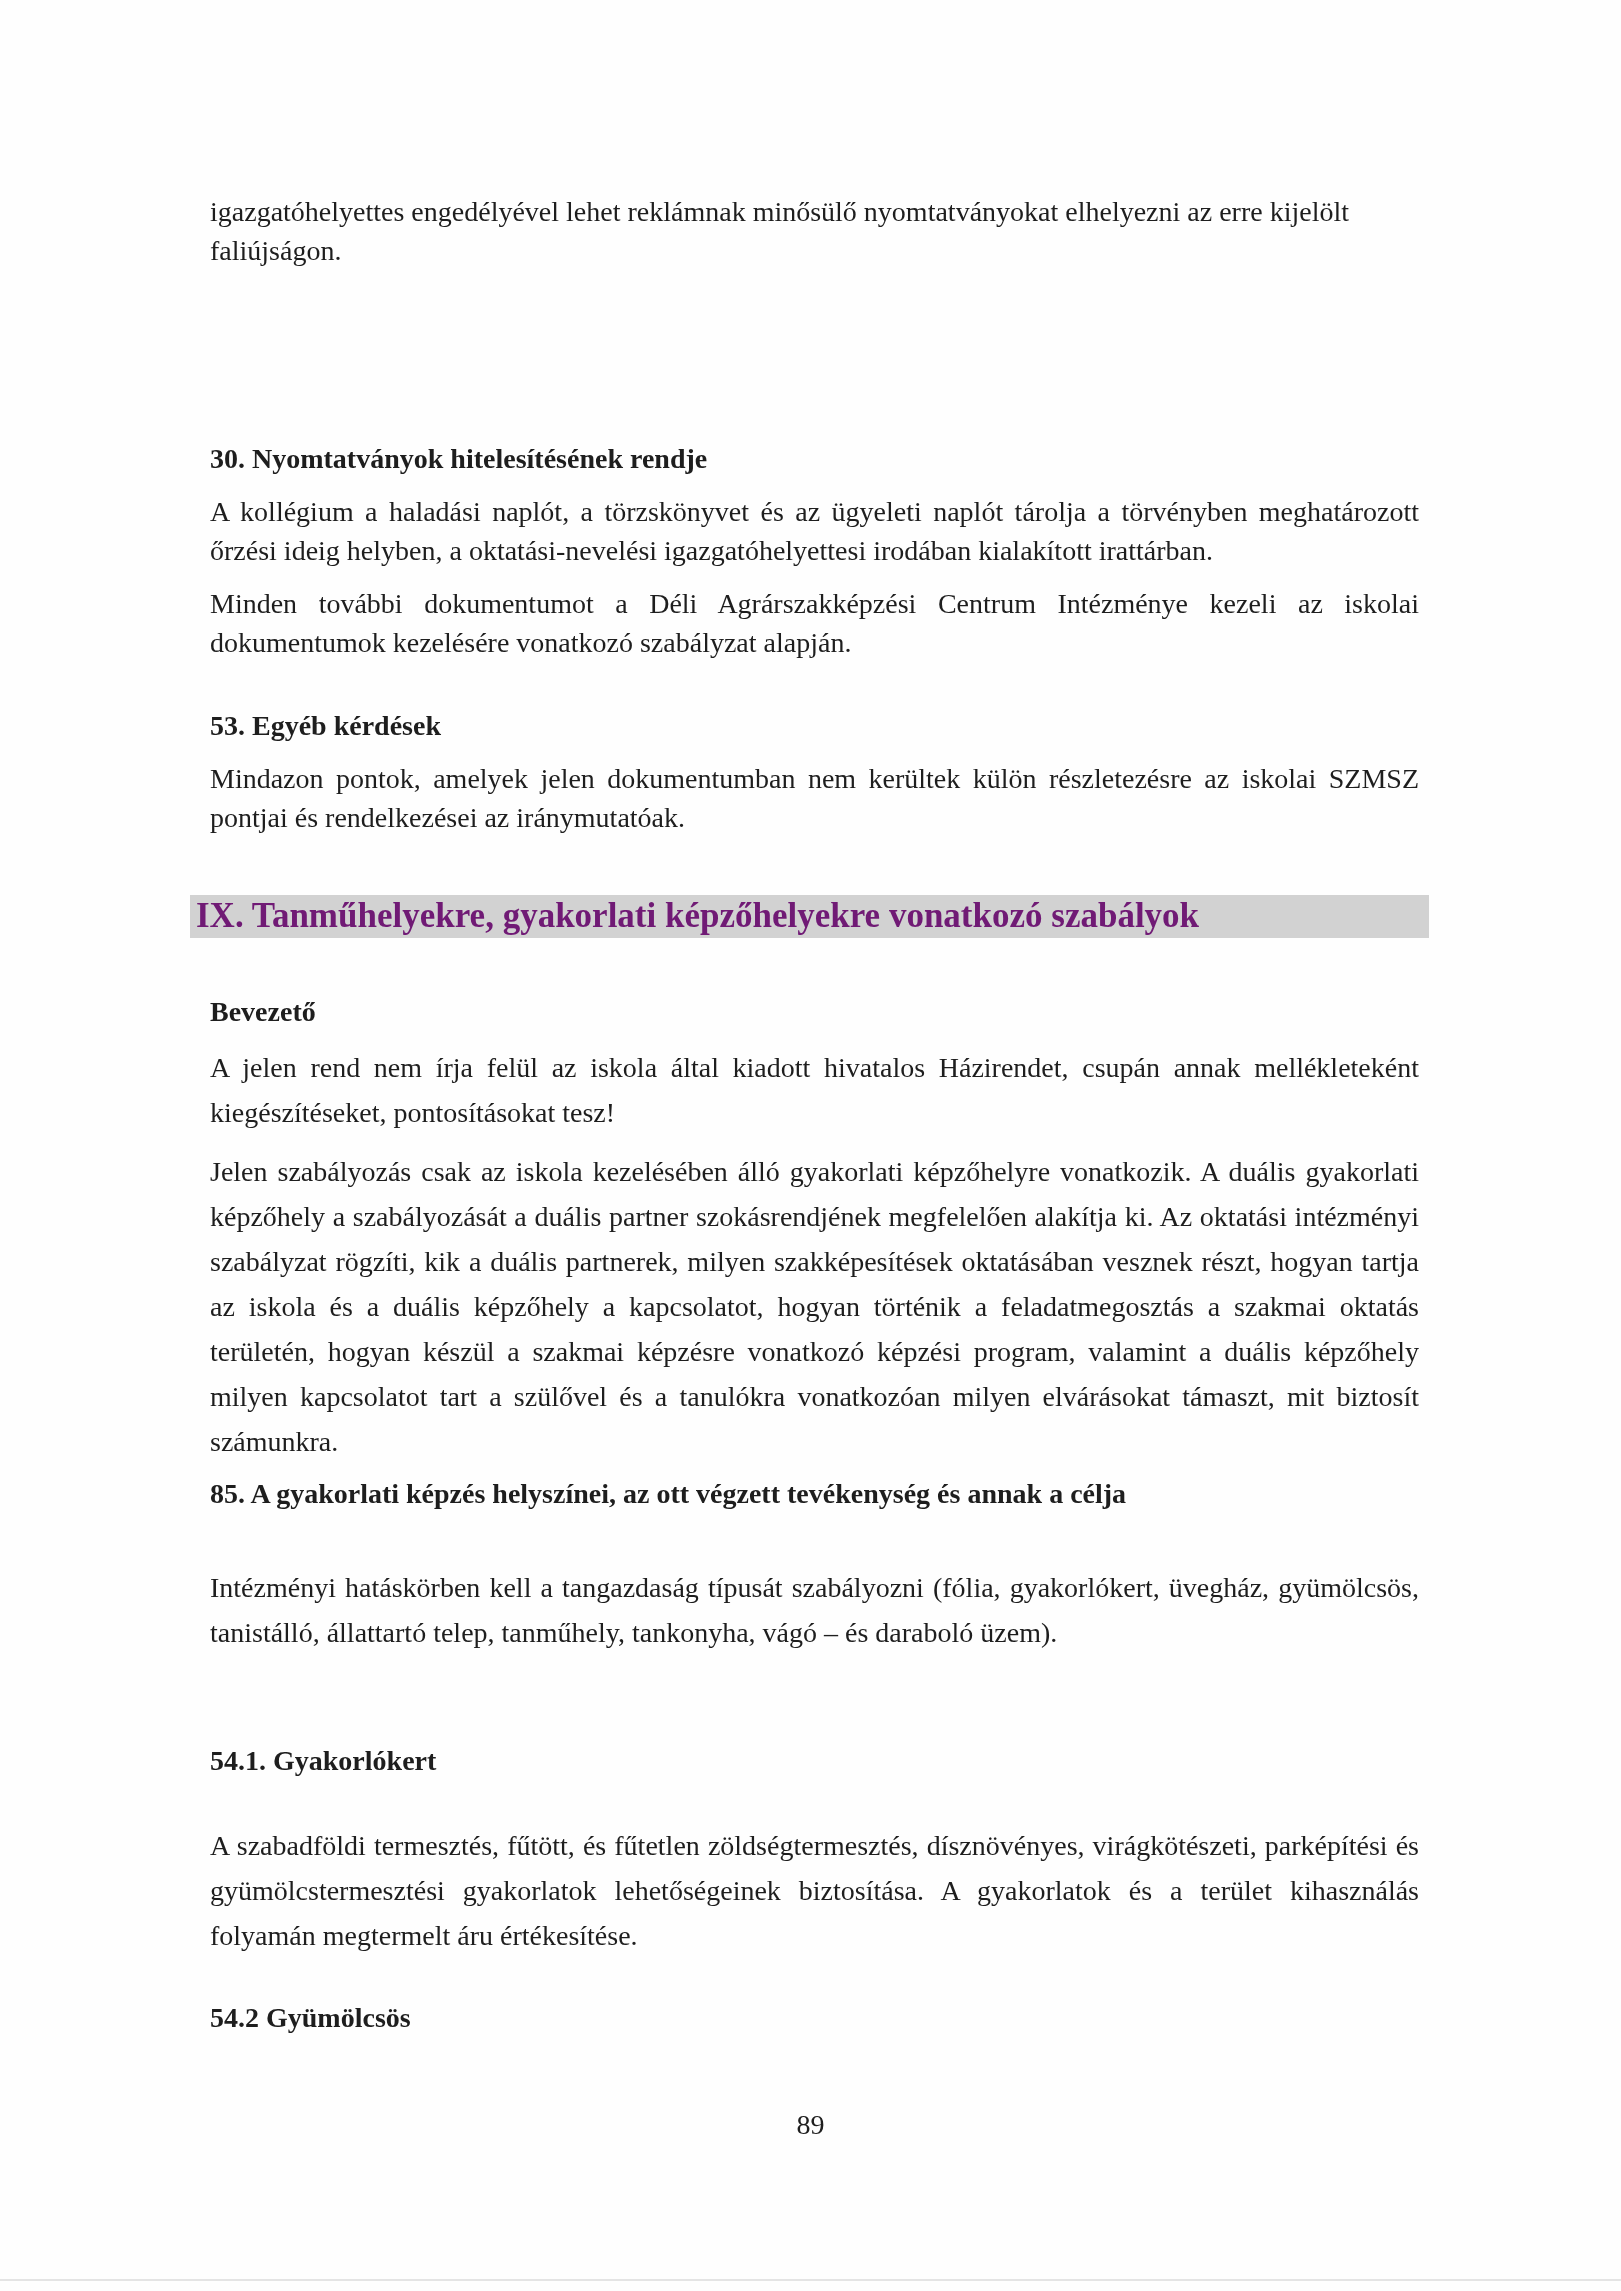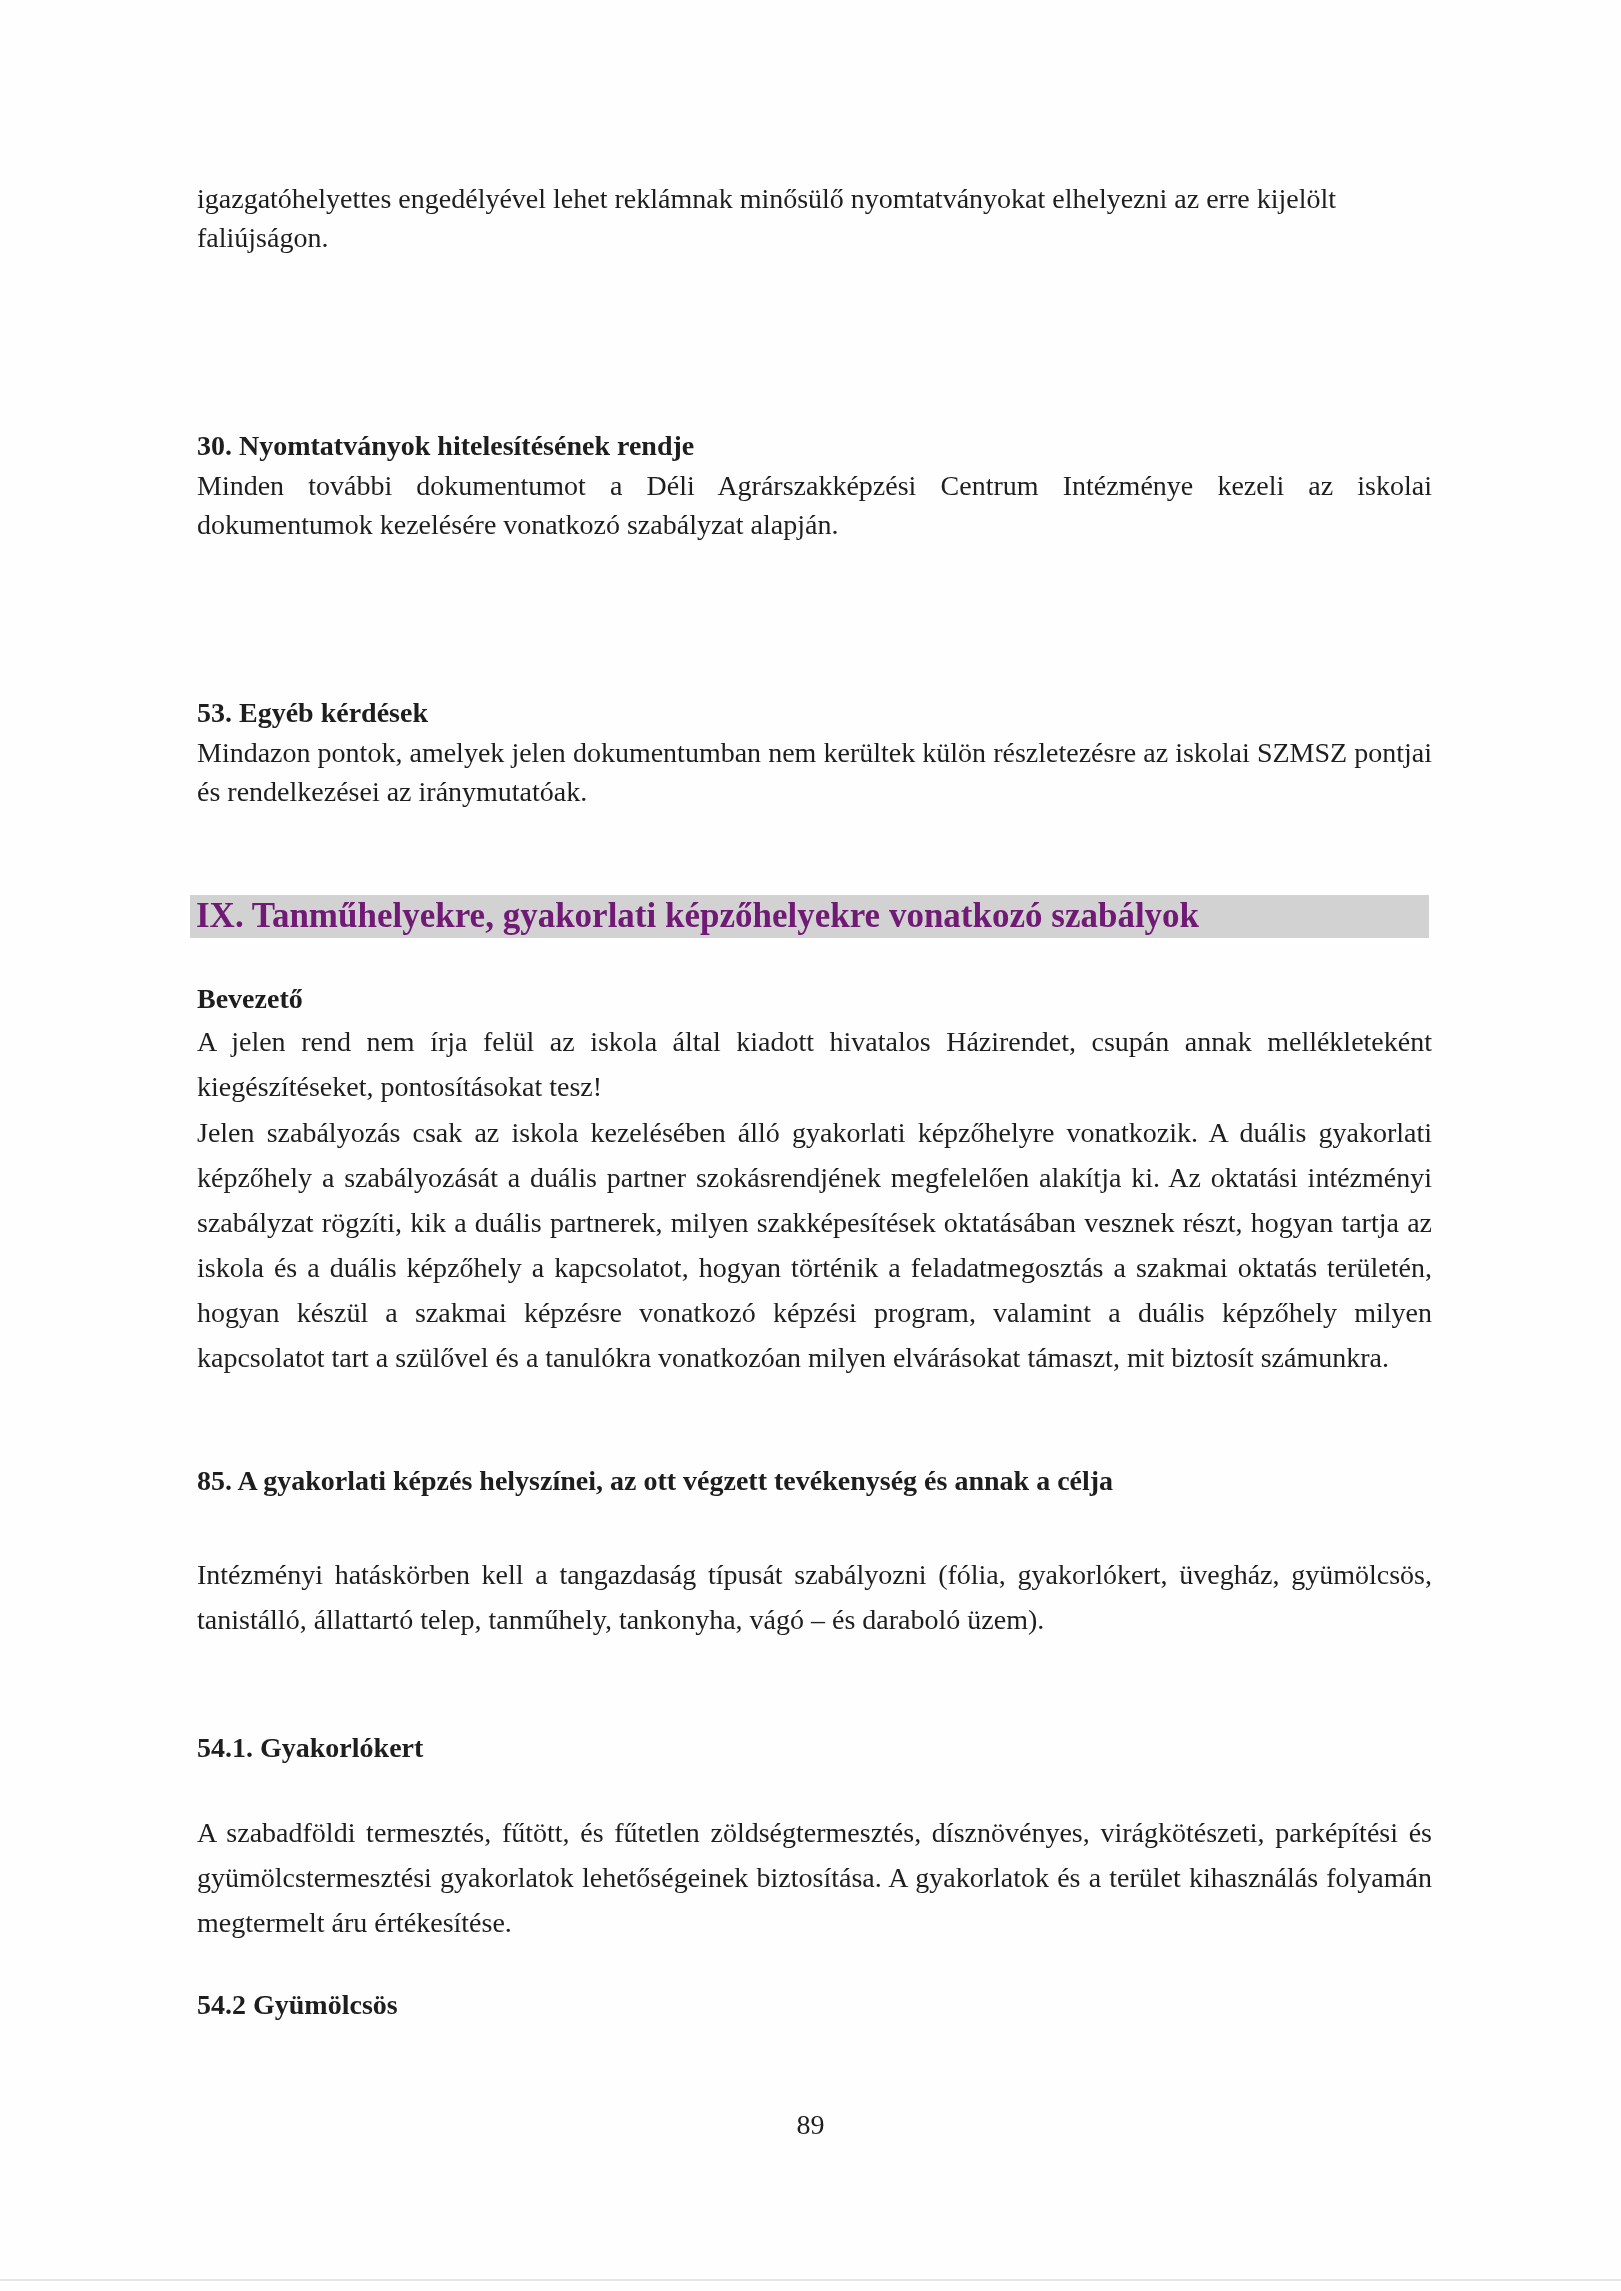--- a/index.html
+++ b/index.html
@@ -3,21 +3,21 @@
   <meta charset="utf-8">
   <style>
     html, body { margin: 0; padding: 0; background: #ffffff; }
     body {
       width: 1621px; height: 2292px; position: relative; overflow: hidden;
       font-family: "Liberation Serif", "DejaVu Serif", serif;
       color: #1e1e1e;
     }
     .page { position: absolute; left: 0; top: 0; width: 1621px; height: 2292px; background: #fefefe; }
     .block { position: absolute; left: 196px; width: 1237px; font-size: 28px; line-height: 39px; }
-    .block p { margin: 1px; }
+    .block p { margin: 14px; }
     .just { text-align: justify; text-align-last: left; }
     .h { font-weight: bold; font-size: 28px; line-height: 39px; margin: 0; }
     .wide { line-height: 45px; }
     .chapter-bar {
       position: absolute; left: 190px; top: 895px; width: 1239px; height: 43px;
       background: #d2d2d2;
     }
     .chapter-title {
       position: absolute; left: 196px; top: 892px; font-weight: bold; font-size: 35px; line-height: 47px;
       white-space: nowrap; color: #701a75;
@@ -32,20 +32,21 @@
 
   <div class="block" style="top:178px;">
     <p>igazgatóhelyettes engedélyével lehet reklámnak minősülő nyomtatványokat elhelyezni az erre kijelölt faliújságon.</p>
   </div>
 
   <div class="block" style="top:293px;">
   </div>
 
   <div class="block" style="top:425px;">
     <p class="h">30. Nyomtatványok hitelesítésének rendje</p>
+    <p class="just">A kollégium a haladási naplót, a törzskönyvet és az ügyeleti naplót tárolja a törvényben meghatározott őrzési ideig helyben, a oktatási-nevelési igazgatóhelyettesi irodában kialakított irattárban.</p>
     <p class="just">Minden további dokumentumot a Déli Agrárszakképzési Centrum Intézménye kezeli az iskolai dokumentumok kezelésére vonatkozó szabályzat alapján.</p>
   </div>
 
   <div class="block" style="top:692px;">
     <p class="h">53. Egyéb kérdések</p>
     <p class="just">Mindazon pontok, amelyek jelen dokumentumban nem kerültek külön részletezésre az iskolai SZMSZ pontjai és rendelkezései az iránymutatóak.</p>
   </div>
 
   <div class="chapter-bar"></div>
   <div class="chapter-title">IX. Tanműhelyekre, gyakorlati képzőhelyekre vonatkozó szabályok</div>

